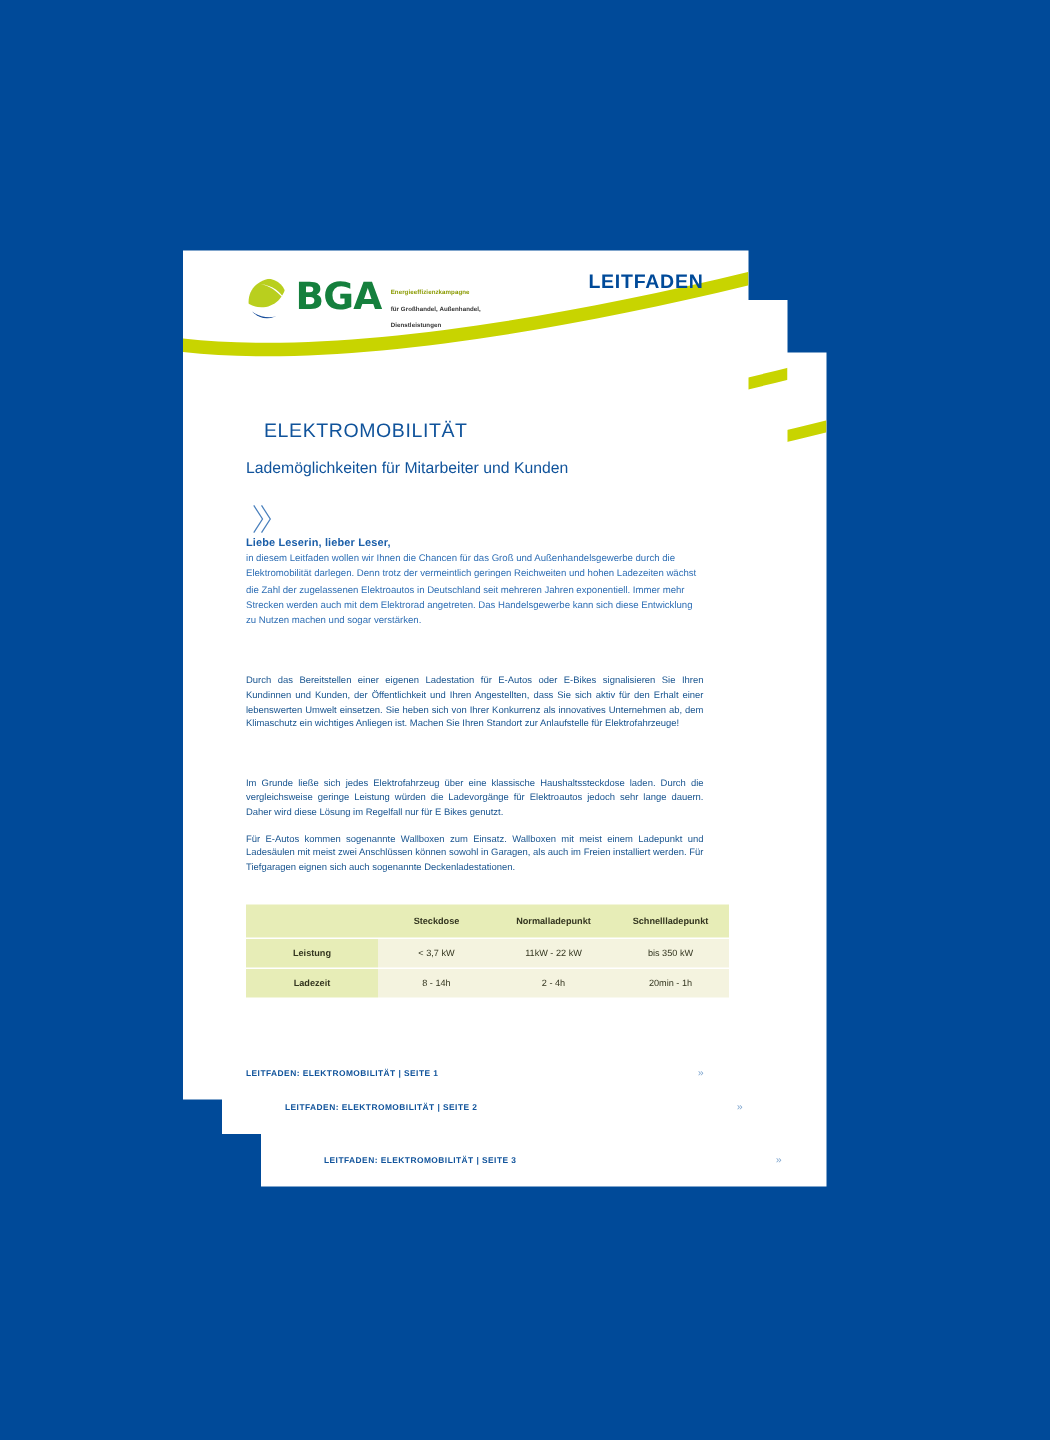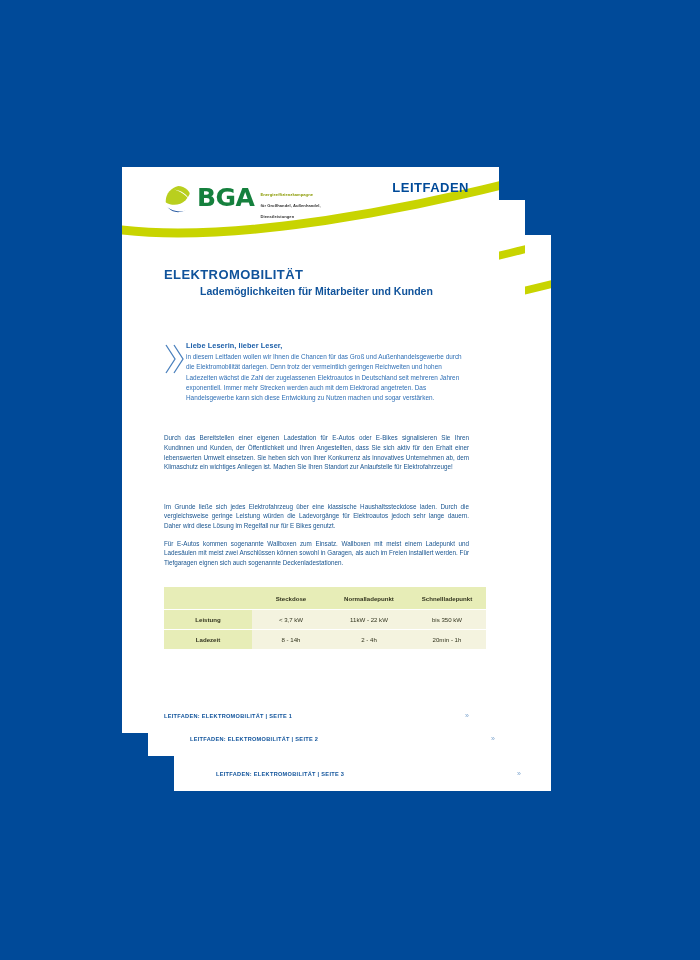--- a/index.html
+++ b/index.html
@@ -105,38 +105,38 @@
     letter-spacing: 0.5px;
   }
 
   
   .page-body {
     position: relative;
     padding: 28px 30px 0 42px;
     z-index: 2;
   }
   h1.doc-title {
-    margin: 0;
+    margin: 12px;
     font-size: 13px;
-    font-weight: bold;
+    font-weight: normal;
     color: #10539b;
     letter-spacing: 0.4px;
   }
   .doc-subtitle {
     margin: 3px 0 0 0;
     font-size: 10.5px;
     color: #10539b;
-    font-weight: bold;
-    text-align: center;
+    font-weight: normal;
   }
 
   
   .intro {
     display: flex;
-    margin-top: 44px;
+    margin-top: 16px;
+    flex-direction: column;
   }
   .chev {
     flex: 0 0 22px;
     width: 22px;
     height: 34px;
     margin-top: 1px;
   }
   .intro-text {
     flex: 1;
   }

